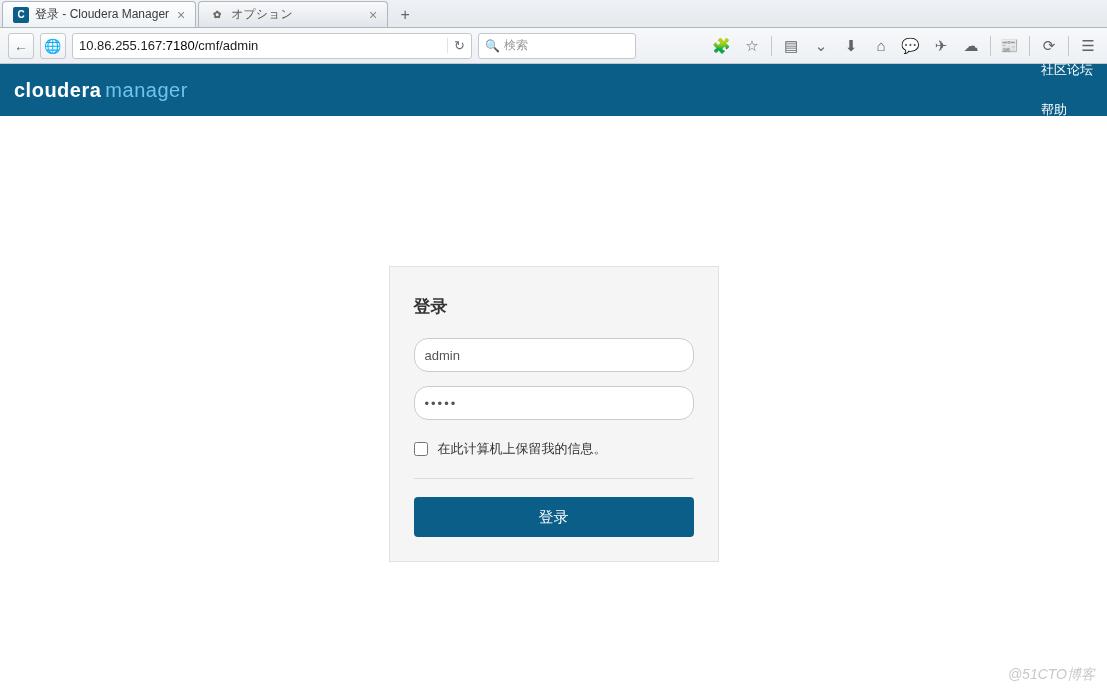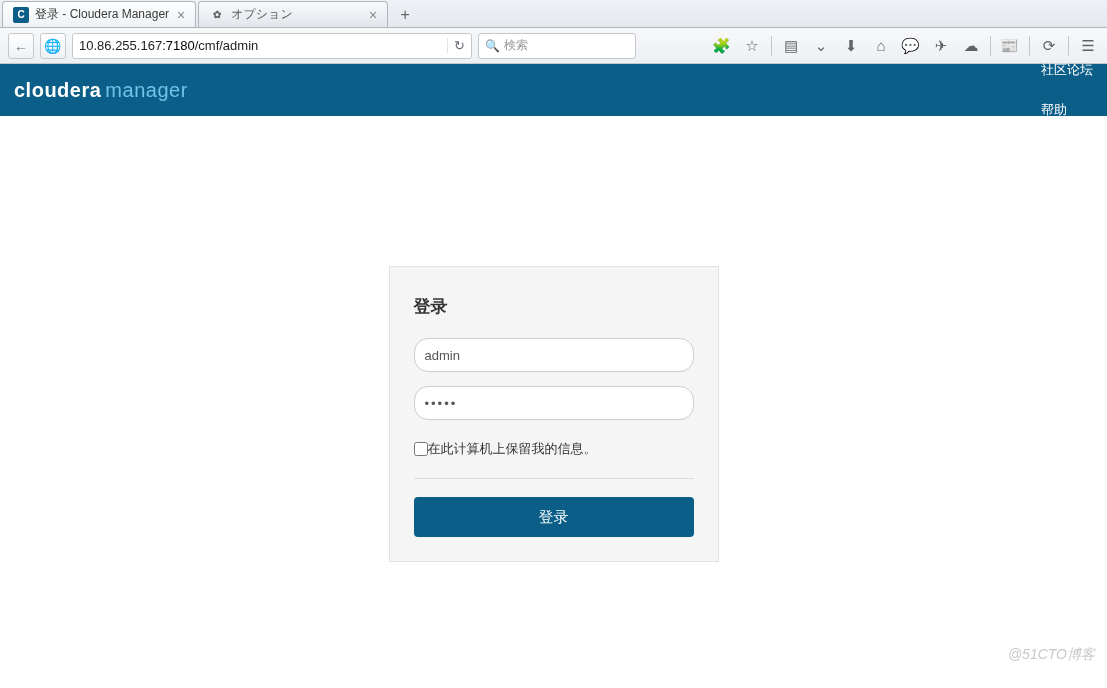--- a/index.html
+++ b/index.html
@@ -36,26 +36,26 @@
     .header-links { margin-left: auto; display: flex; gap: 22px; font-size: 13px; flex-direction: column; }
     .header-links span { cursor: pointer; }
 
     
     .content { display: flex; justify-content: center; padding-top: 150px; }
     .login-card { width: 330px; background: #f5f5f5; border: 1px solid #e0e0e0; padding: 28px 24px 24px 24px; }
     .login-title { font-size: 17px; font-weight: bold; color: #333; margin-bottom: 20px; }
     .form-label { display: block; font-size: 13px; color: #333; margin-bottom: 6px; }
     .form-input { width: 100%; height: 34px; border: 1px solid #ccc; border-radius: 14px; padding: 8px 10px; font-size: 13px; color: #555; margin-bottom: 14px; background: #fff; }
     .form-input.password { letter-spacing: 2px; }
-    .remember-row { display: flex; align-items: center; gap: 0; font-size: 13px; color: #333; padding: 6px 0 14px 0; }
+    .remember-row { display: flex; align-items: center; gap: 10px; font-size: 13px; color: #333; padding: 6px 0 14px 0; }
     .remember-row input { width: 14px; height: 14px; }
     .divider { border-top: 1px solid #ddd; margin: 6px 0 18px; }
     .login-btn { width: 100%; height: 40px; background: #0B5E88; color: #fff; border: none; border-radius: 4px; font-size: 15px; cursor: pointer; }
 
-    .watermark { position: absolute; bottom: 24px; right: 12px; color: #c8c8c8; font-size: 14px; font-style: italic; pointer-events: none;}
+    .watermark { position: absolute; bottom: 4px; right: 12px; color: #c8c8c8; font-size: 14px; font-style: italic; pointer-events: none;}
   </style>
 </head>
 <body>
 
 <div class="tab-bar">
   <div class="tab">
     <span class="favicon cloudera">C</span>
     <span>登录 - Cloudera Manager</span>
     <span class="close">×</span>
   </div>

